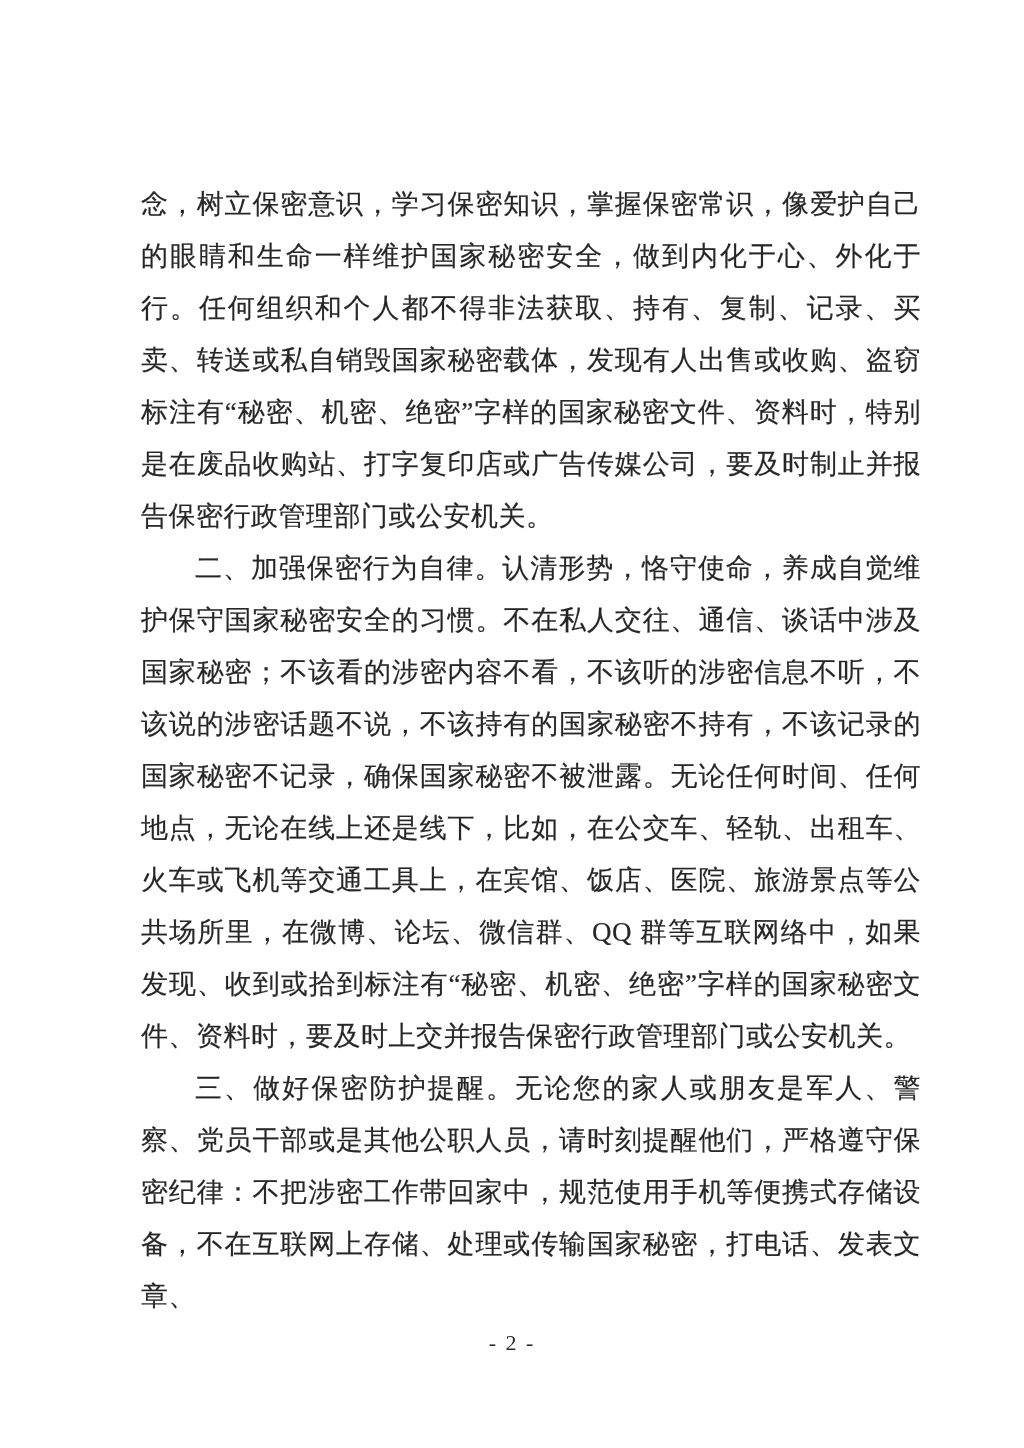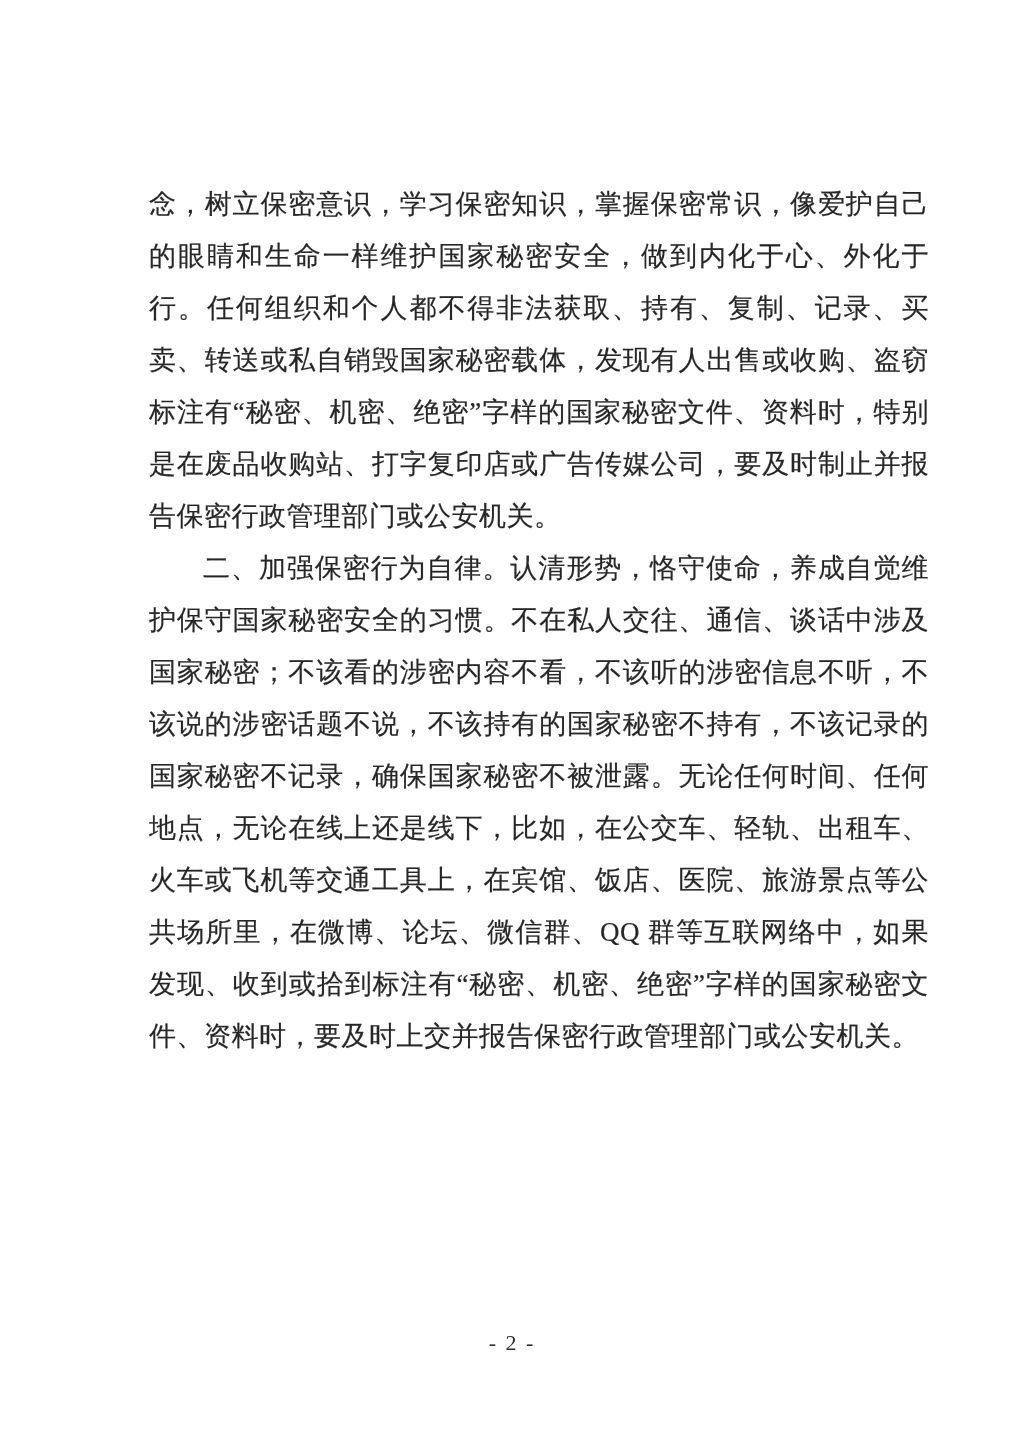--- a/index.html
+++ b/index.html
@@ -11,21 +11,21 @@
     position: relative;
     width: 1024px;
     height: 1448px;
     background: #ffffff;
     overflow: hidden;
     font-family: "Liberation Serif", "DejaVu Serif", serif;
     color: #1f1f1f;
   }
   .text-block {
     position: absolute;
-    left: 149px;
+    left: 141px;
     top: 178px;
     width: 780px;
   }
   .para {
     margin: 0;
     font-size: 27px;
     line-height: 52px;
     letter-spacing: 0.5px;
     text-align: justify;
     text-justify: inter-character;
@@ -48,16 +48,17 @@
     color: #2b2b2b;
   }
 </style>
 </head>
 <body>
 
 <div class="page">
   <div class="text-block">
     <p class="para">念，树立保密意识，学习保密知识，掌握保密常识，像爱护自己的眼睛和生命一样维护国家秘密安全，做到内化于心、外化于行。任何组织和个人都不得非法获取、持有、复制、记录、买卖、转送或私自销毁国家秘密载体，发现有人出售或收购、盗窃标注有“秘密、机密、绝密”字样的国家秘密文件、资料时，特别是在废品收购站、打字复印店或广告传媒公司，要及时制止并报告保密行政管理部门或公安机关。</p>
     <p class="para indent">二、加强保密行为自律。认清形势，恪守使命，养成自觉维护保守国家秘密安全的习惯。不在私人交往、通信、谈话中涉及国家秘密；不该看的涉密内容不看，不该听的涉密信息不听，不该说的涉密话题不说，不该持有的国家秘密不持有，不该记录的国家秘密不记录，确保国家秘密不被泄露。无论任何时间、任何地点，无论在线上还是线下，比如，在公交车、轻轨、出租车、火车或飞机等交通工具上，在宾馆、饭店、医院、旅游景点等公共场所里，在微博、论坛、微信群、QQ 群等互联网络中，如果发现、收到或拾到标注有“秘密、机密、绝密”字样的国家秘密文件、资料时，要及时上交并报告保密行政管理部门或公安机关。</p>
+    <p class="para indent">三、做好保密防护提醒。无论您的家人或朋友是军人、警察、党员干部或是其他公职人员，请时刻提醒他们，严格遵守保密纪律：不把涉密工作带回家中，规范使用手机等便携式存储设备，不在互联网上存储、处理或传输国家秘密，打电话、发表文章、</p>
   </div>
 
   <div class="page-footer">- 2 -</div>
 </div>
 
 </body></html>

